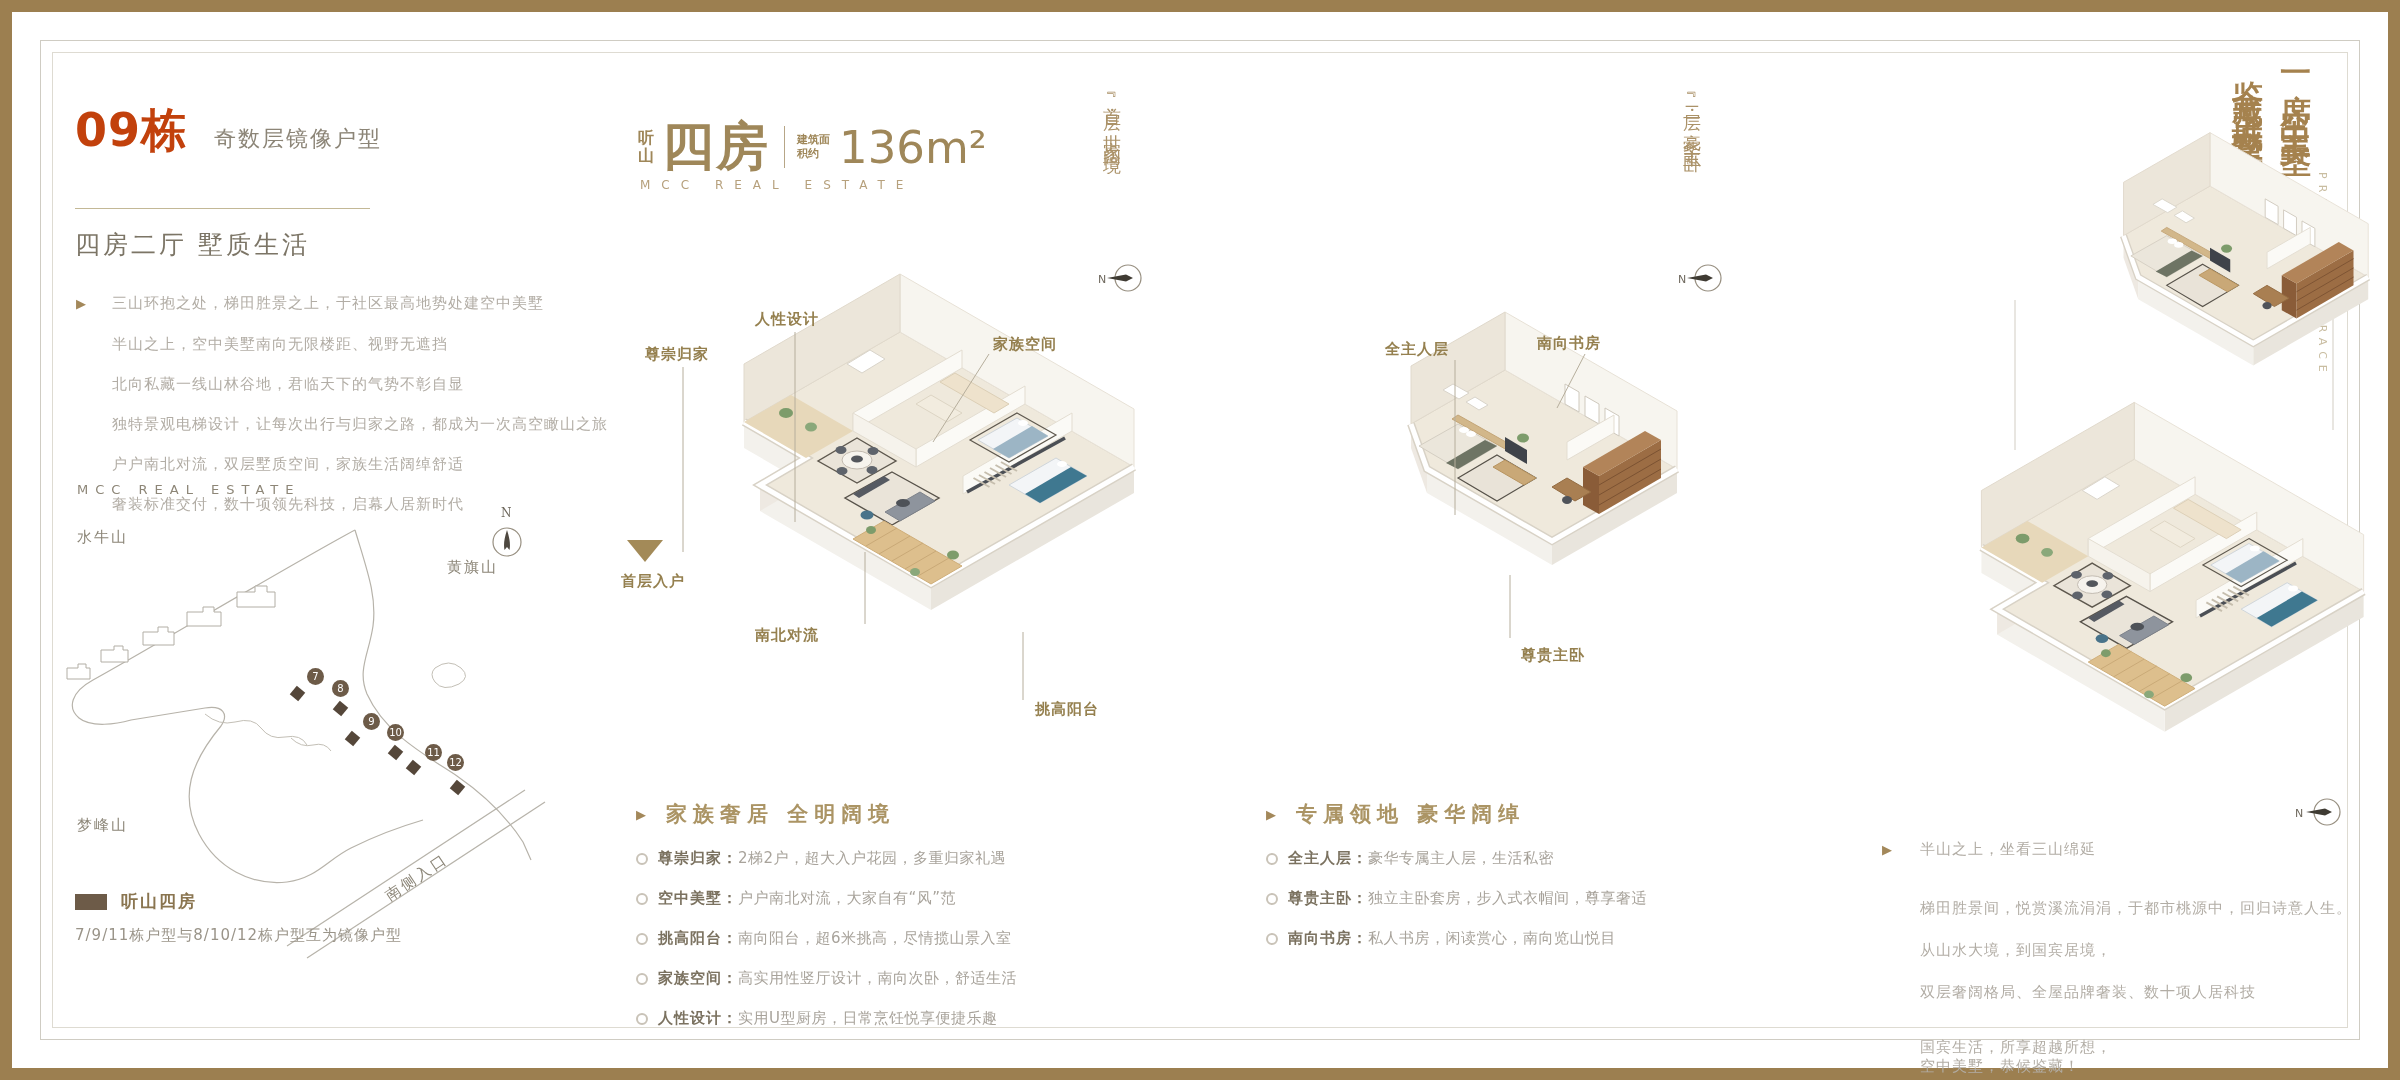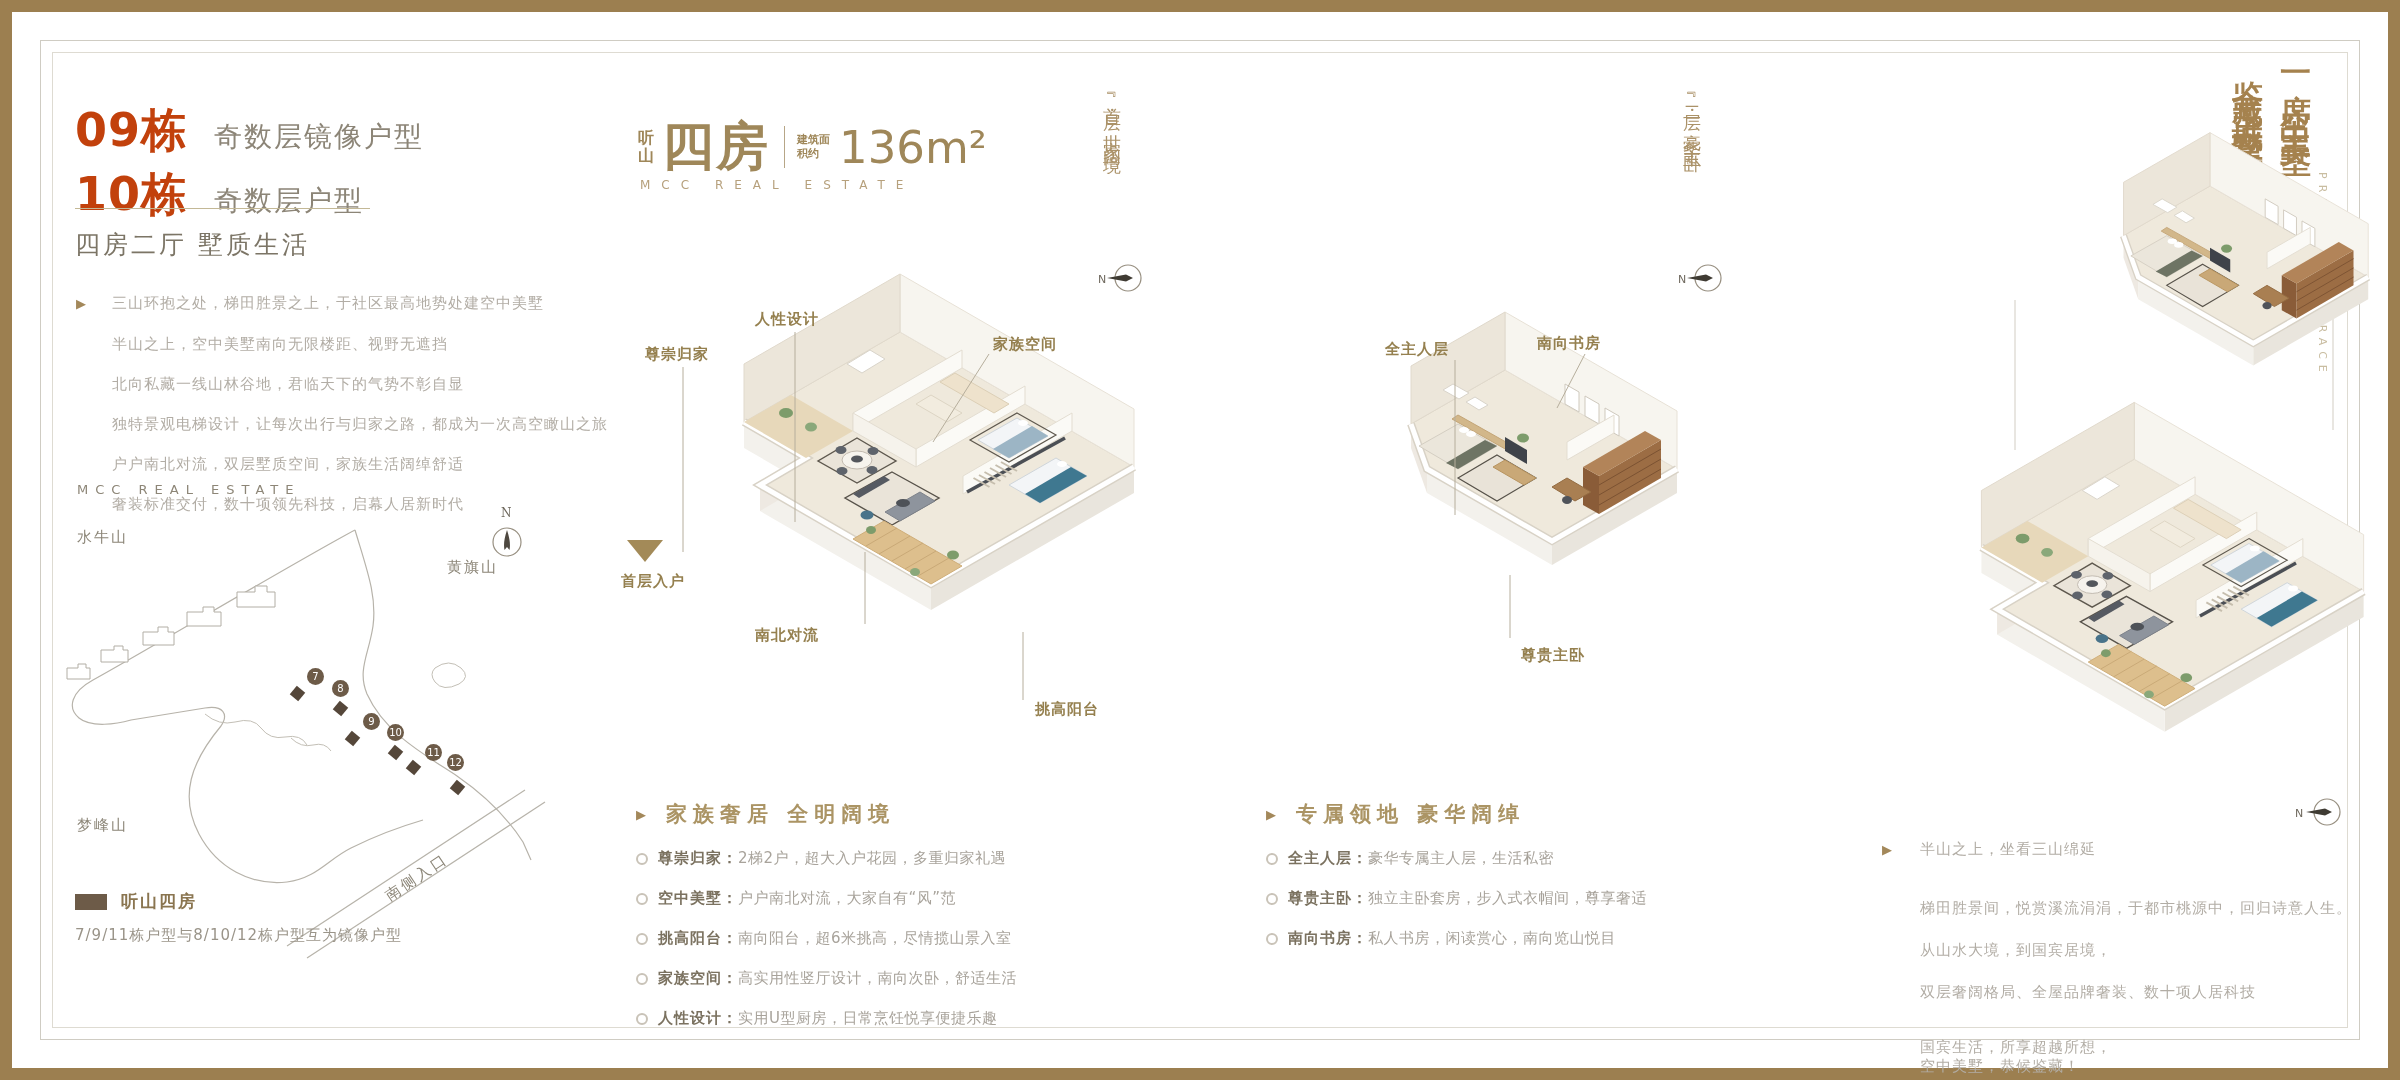--- a/index.html
+++ b/index.html
@@ -7,21 +7,21 @@
        font-family:"DejaVu Sans","Liberation Sans",sans-serif;}
   .abs{position:absolute;}
   
   #band{left:0;top:0;right:0;bottom:0;border:12px solid #9c7f50;pointer-events:none;}
   #frame1{left:40px;top:40px;right:40px;bottom:40px;border:1px solid #cfccc3;pointer-events:none;}
   #frame2{left:52px;top:52px;right:52px;bottom:52px;border:1px solid #dedbd2;pointer-events:none;}
 
   
   .h1row{display:flex;align-items:baseline;gap:26px;}
   .h1num{font-size:46px;font-weight:bold;color:#c2410c;letter-spacing:1px;}
-  .h1txt{font-size:28px;color:#8c8577;letter-spacing:2px;}
+  .h1txt{font-size:22px;color:#8c8577;letter-spacing:2px;}
   #hline{left:75px;top:208px;width:295px;height:1px;background:#c3b896;}
   #subtitle{left:75px;top:228px;font-size:25px;color:#7c7566;letter-spacing:3px;}
   .arrow{color:#a3885a;font-size:13px;}
   .introline{font-size:15px;color:#b2ada5;letter-spacing:1px;white-space:nowrap;}
   .brand{font-size:13px;color:#8d8677;letter-spacing:7px;}
 
   
   #map{left:55px;top:500px;width:520px;height:460px;}
   .mlabel{font-size:15px;color:#8c8678;letter-spacing:2px;}
   .bnum{width:17px;height:17px;border-radius:50%;background:#6d5b48;color:#fff;
@@ -170,24 +170,20 @@
 
 <div class="abs" id="band"></div>
 <div class="abs" id="frame1"></div>
 <div class="abs" id="frame2"></div>
 
 <div class="abs" style="left:75px;top:100px;">
   <div class="h1row">
     <span class="h1num">09栋</span>
     <span class="h1txt">奇数层镜像户型</span>
   </div>
-  <div class="h1row" style="margin-top:2px;">
-    <span class="h1num">10栋</span>
-    <span class="h1txt">奇数层户型</span>
-  </div>
 </div>
 <div class="abs" id="hline"></div>
 <div class="abs" id="subtitle">四房二厅  墅质生活</div>
 
 <span class="abs arrow" style="left:76px;top:296px;">▶</span>
 <div class="abs" style="left:112px;top:294px;">
   <div class="introline" style="margin-bottom:22px;">三山环抱之处，梯田胜景之上，于社区最高地势处建空中美墅</div>
   <div class="introline" style="margin-bottom:21px;">半山之上，空中美墅南向无限楼距、视野无遮挡</div>
   <div class="introline" style="margin-bottom:21px;">北向私藏一线山林谷地，君临天下的气势不彰自显</div>
   <div class="introline" style="margin-bottom:21px;">独特景观电梯设计，让每次出行与归家之路，都成为一次高空瞰山之旅</div>

